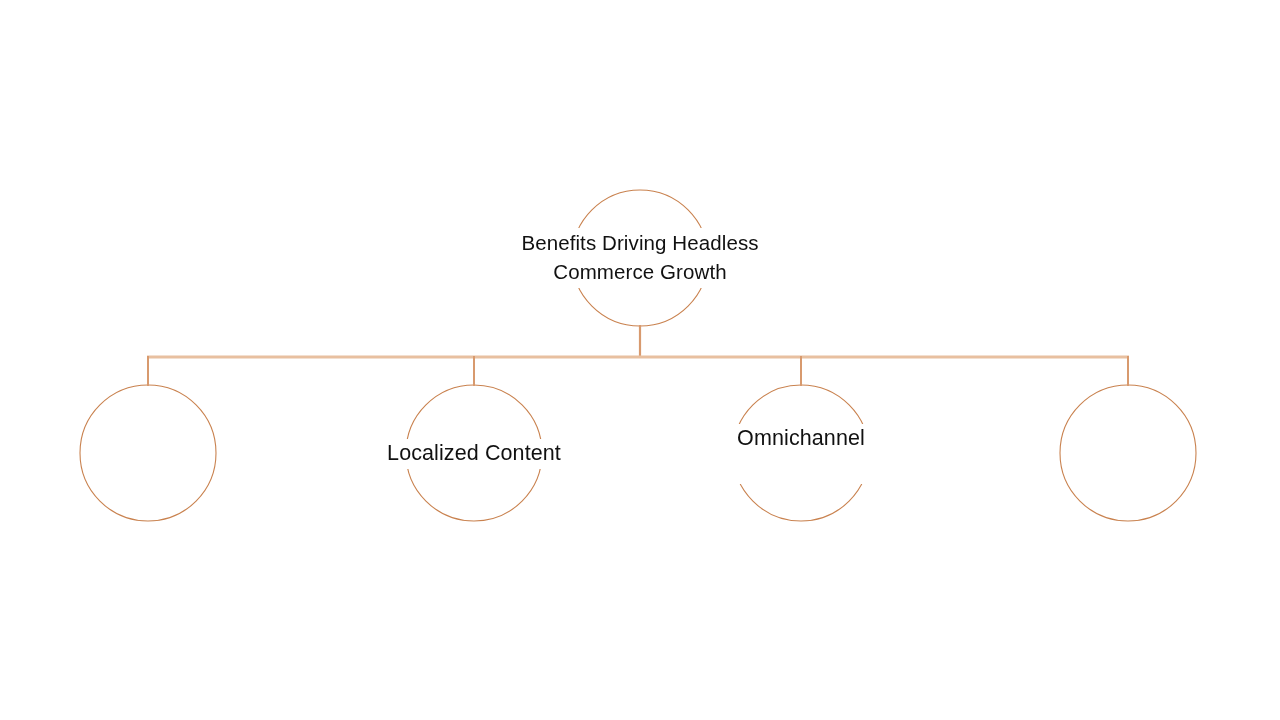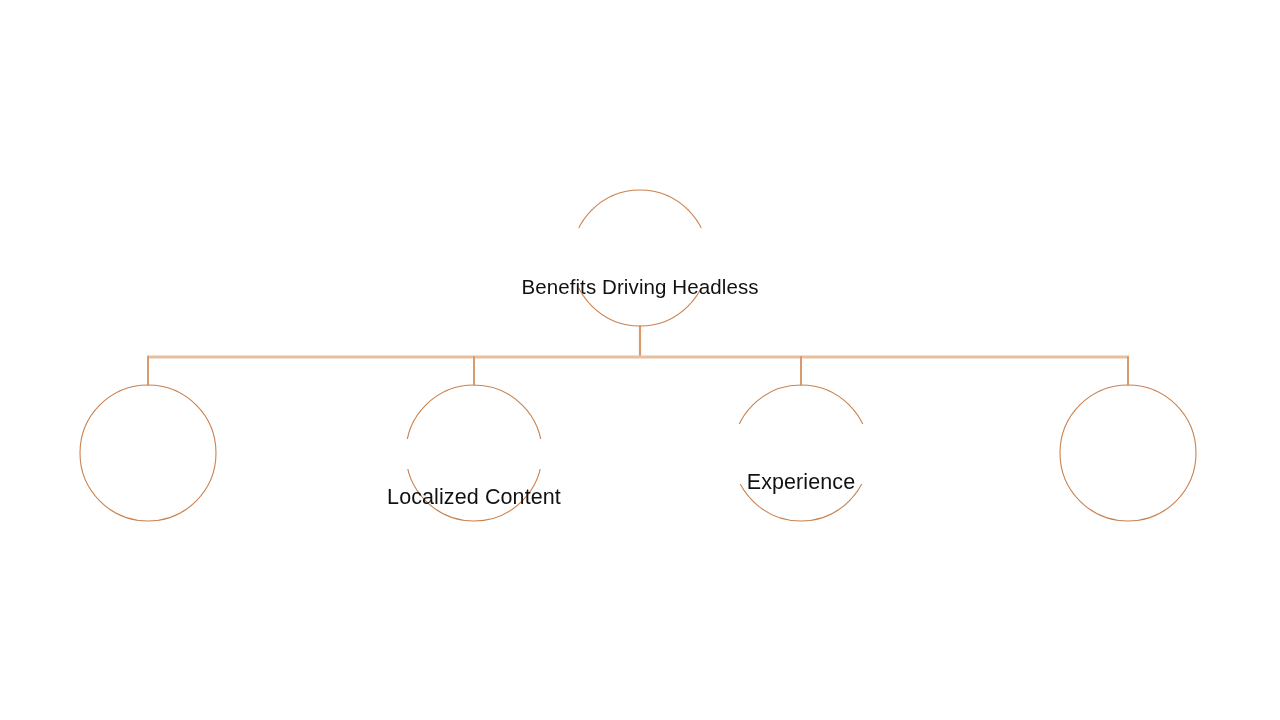--- a/index.html
+++ b/index.html
@@ -49,21 +49,20 @@
   }
 
   .node-label.child {
     font-size: 21.5px;
     line-height: 29px;
     letter-spacing: 0.1px;
   }
 
   .label-line {
     display: block;
-    margin-top: 44px;
   }
 </style>
 </head>
 <body>
 
 <div id="diagram-canvas">
 
   <svg id="connector-layer" viewBox="0 0 1280 720" xmlns="http://www.w3.org/2000/svg">
 
     <circle cx="640" cy="258" r="68" fill="none" stroke="#C9824F" stroke-width="1.1"></circle>
@@ -78,25 +77,26 @@
     <line x1="147" y1="357" x2="1129" y2="357" stroke="#E8C0A0" stroke-width="3"></line>
 
     <line x1="148" y1="356" x2="148" y2="386" stroke="#D89A6E" stroke-width="2"></line>
     <line x1="474" y1="356" x2="474" y2="386" stroke="#D89A6E" stroke-width="2"></line>
     <line x1="801" y1="356" x2="801" y2="386" stroke="#D89A6E" stroke-width="2"></line>
     <line x1="1128" y1="356" x2="1128" y2="386" stroke="#D89A6E" stroke-width="2"></line>
   </svg>
 
   <div class="node-label root" style="left:440px; top:228px; width:400px; height:60px;">
     <span class="label-line">Benefits Driving Headless</span>
+    <span class="label-line">Commerce Growth</span>
   </div>
 
 
   <div class="node-label child" style="left:344px; top:439px; width:260px; height:30px;">
     <span class="label-line">Localized Content</span>
   </div>
 
   <div class="node-label child" style="left:681px; top:424px; width:240px; height:60px;">
-    <span class="label-line">Experience</span>
+    <span class="label-line">Omnichannel</span>
   </div>
 
 
 </div>
 
 </body></html>

